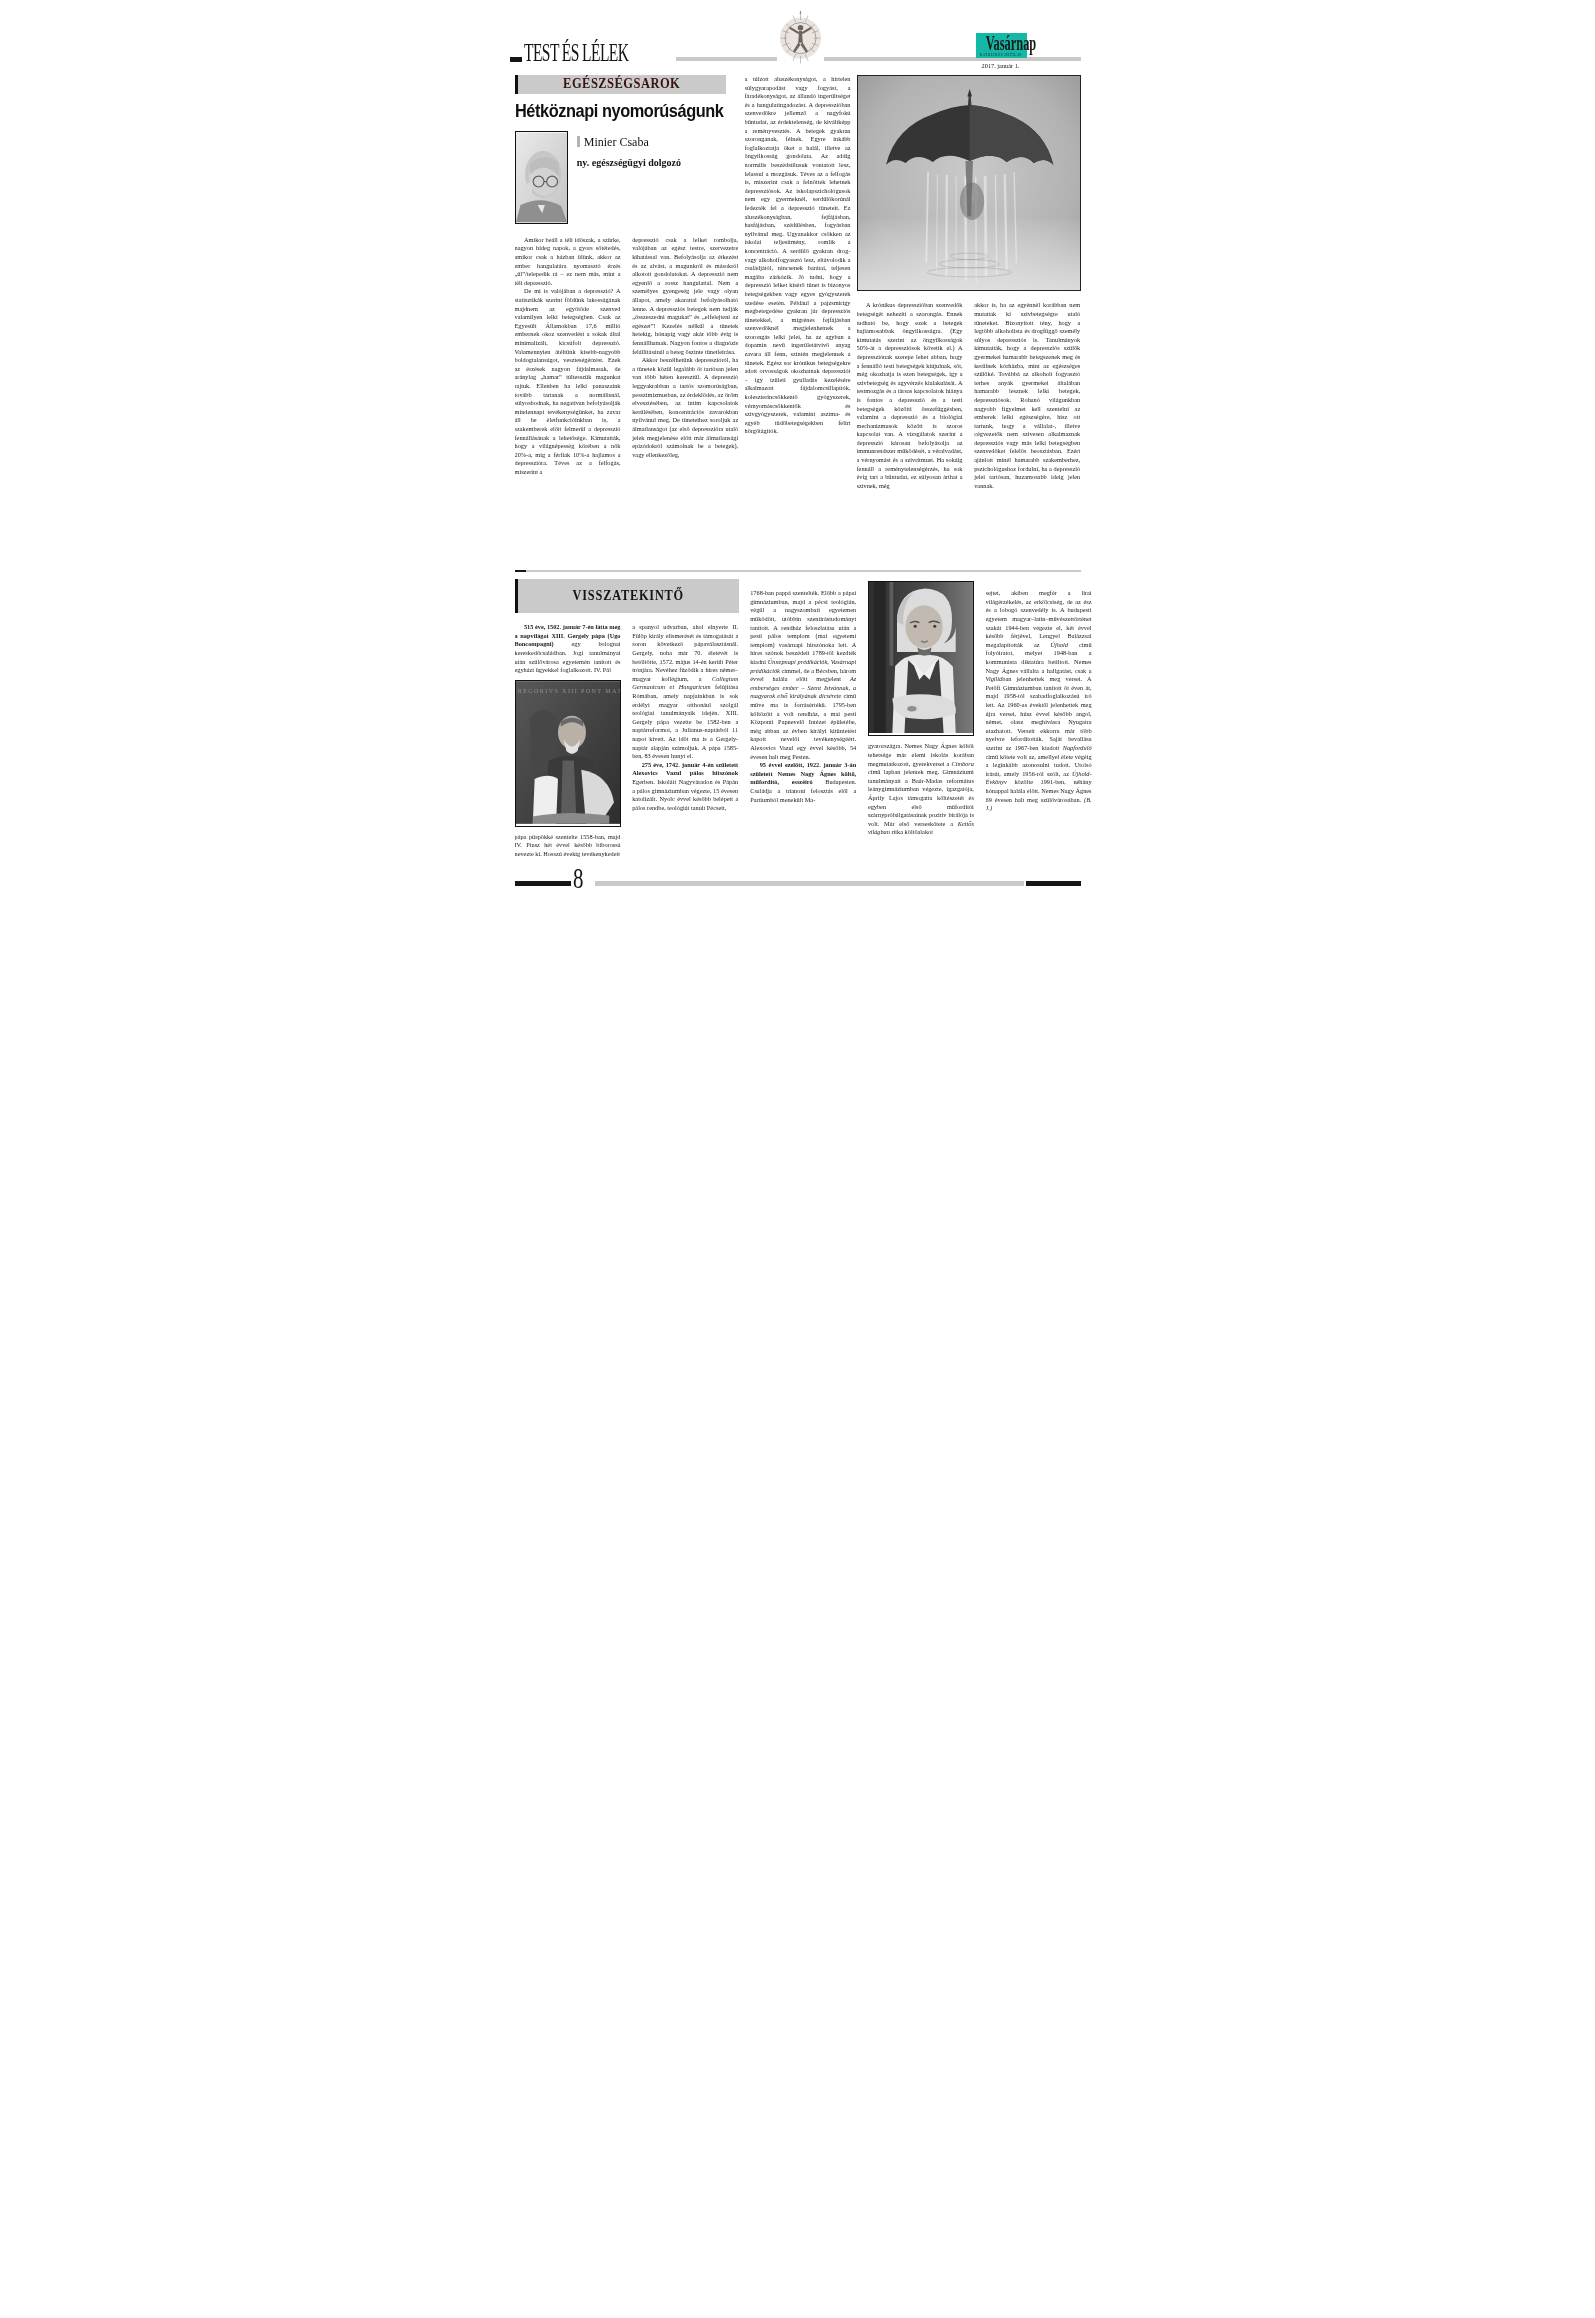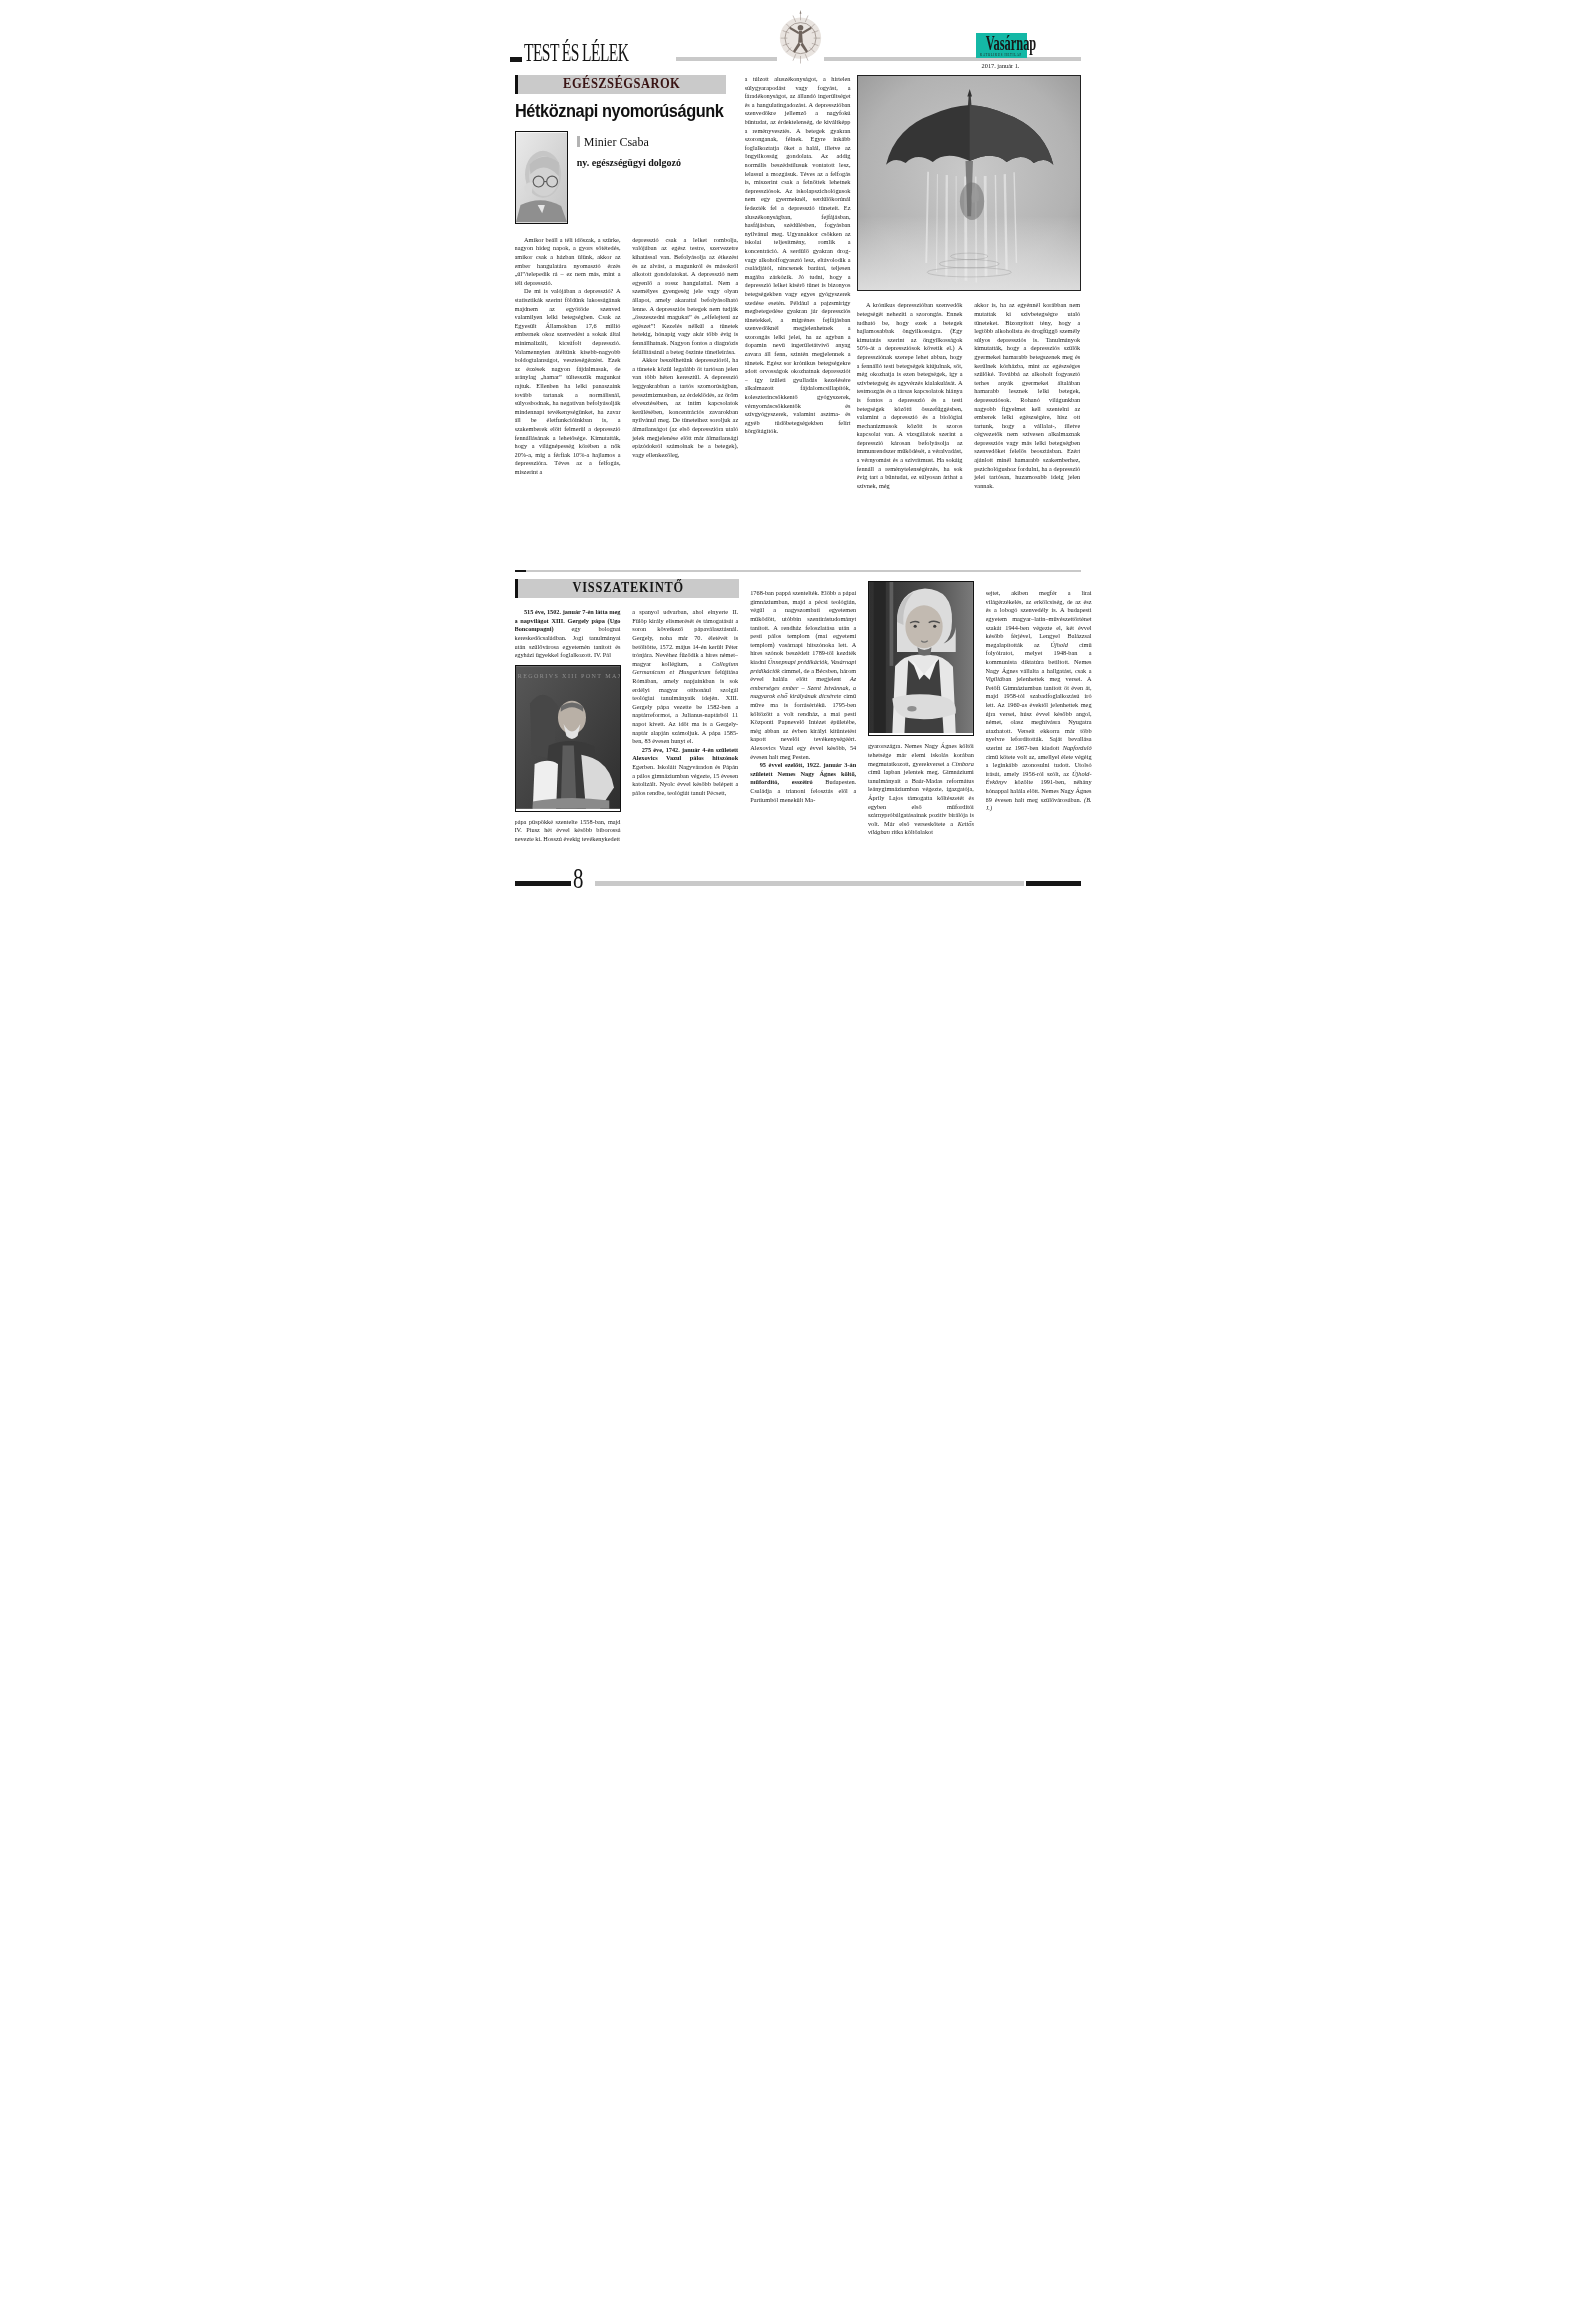--- a/index.html
+++ b/index.html
@@ -62,21 +62,21 @@
   .twocol .bodycol { width:106px; flex:0 0 106px; }
   .umbrella-wrap { width:224px; height:216px; border:0.9px solid #222; flex:0 0 auto; }
   .right-block .twocol { margin-top:10.3px; }
   
   .mid-divider { display:flex; margin-top:5.6px; height:2.8px; }
   .mid-divider .dseg-black { width:11.2px; background:#161616; }
   .mid-divider .dseg-gray { flex:1; background:#c9c9c9; }
   .bottom-section { display:flex; gap:11.7px; height:302px; margin-top:6.5px; }
   .left-sub { width:224px; flex:0 0 224px; display:flex; flex-direction:column; }
   .retro-band {
-    height:19px; width:100%; background:#cacaca; border-left:3.3px solid #101010;
+    height:34px; width:100%; background:#cacaca; border-left:3.3px solid #101010;
     display:flex; align-items:center; justify-content:center;
   }
   .retro-text {
     font-size:14px; font-weight:bold; letter-spacing:0.9px; color:#141414;
     font-family:"Liberation Serif",serif; transform:scaleX(0.88); white-space:nowrap;
   }
   .left-sub .twocol { margin-top:10.3px; }
   .colB { width:106px; flex:0 0 106px; }
   .pt1 { padding-top:10.3px; }
   .pt2 { padding-top:1.9px; }

